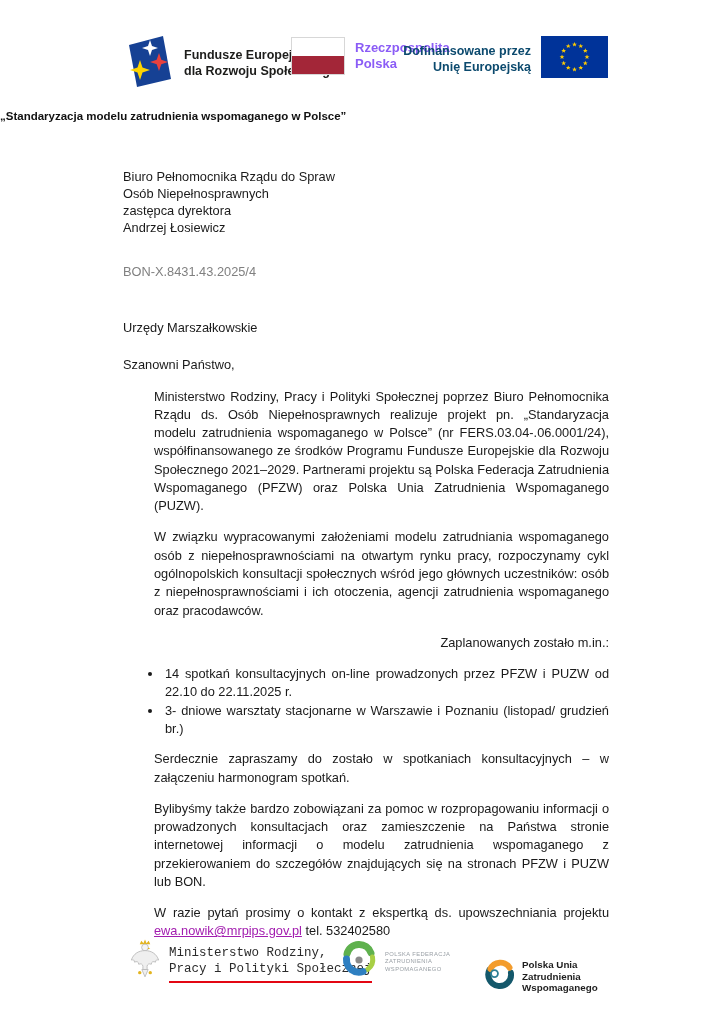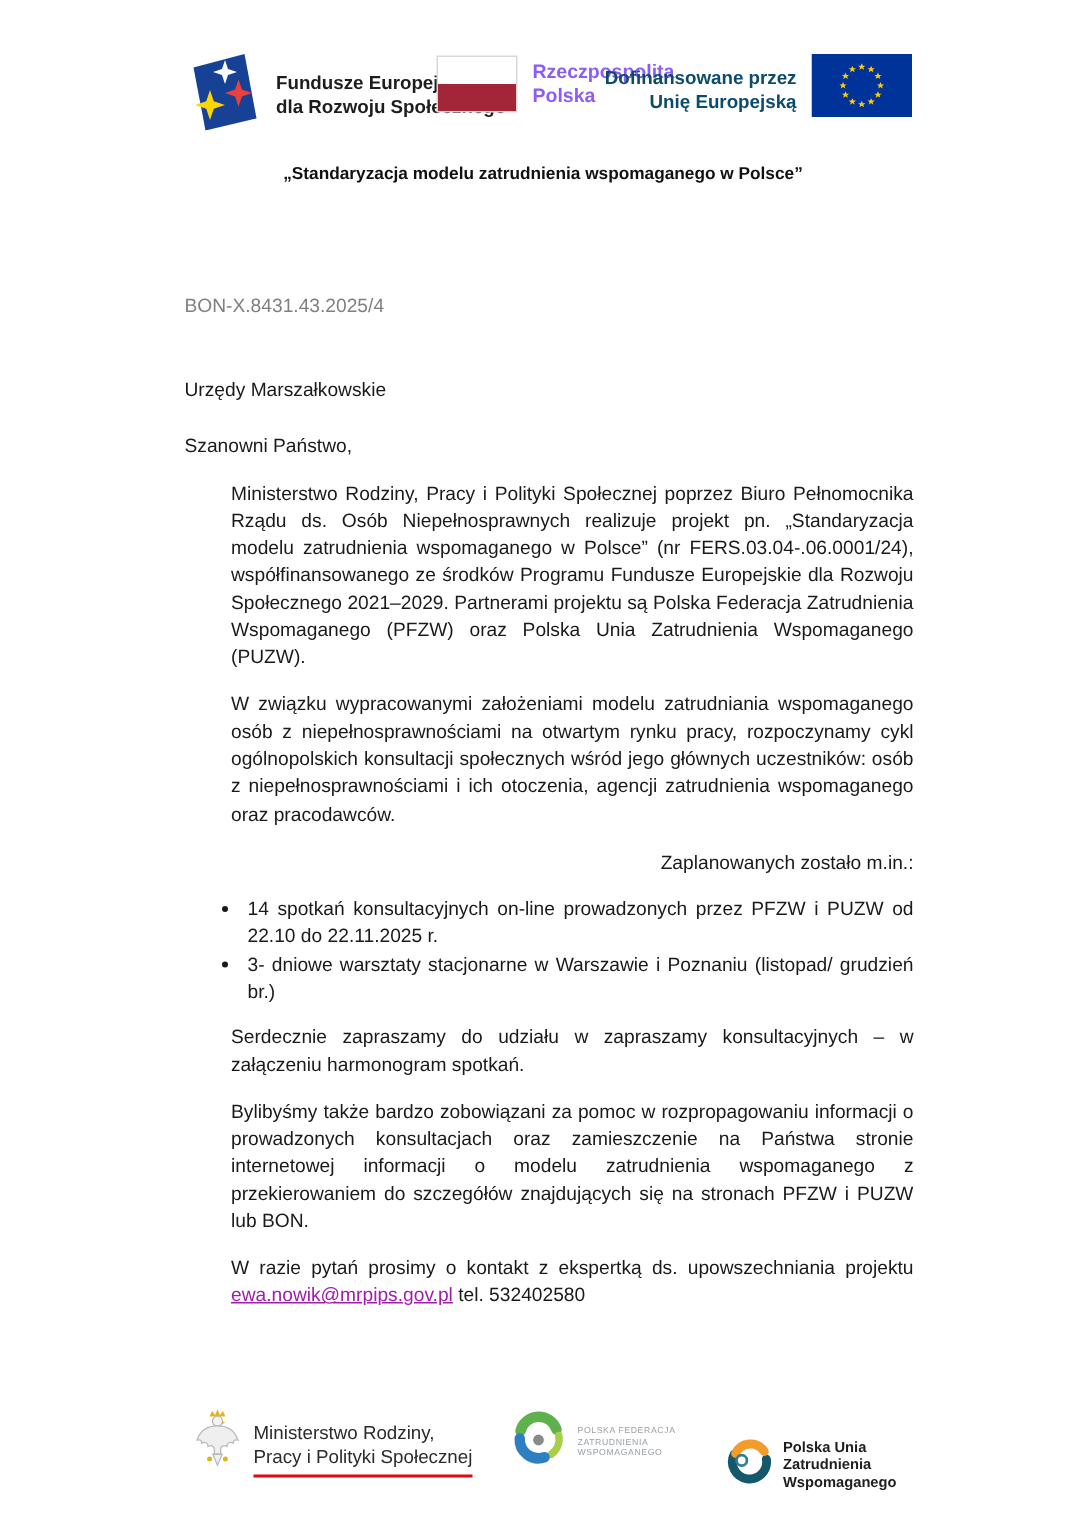--- a/index.html
+++ b/index.html
@@ -13,38 +13,38 @@
   .fe-group{left:0;top:0;}
   .fe-text{margin-left:9px;font-size:12.5px;font-weight:bold;color:#1d1d1b;line-height:16px;}
   .pl-group{left:168px;top:3px;}
   .pl-flag{width:54px;height:38px;border:1px solid #d7d7d7;box-sizing:border-box;}
   .pl-flag .white{height:50%;background:#ffffff;}
   .pl-flag .red{height:50%;background:#a32638;}
   .pl-text{margin-left:10px;font-size:13px;font-weight:bold;color:#8b5cf6;line-height:16px;}
   .eu-group{right:0;top:2px;}
   .eu-text{margin-right:10px;font-size:12.5px;font-weight:bold;color:#0c4a6e;line-height:16px;text-align:right;}
   
-  .doc-title{position:absolute;top:110px;left:0;width:724px;text-align:center;
+  .doc-title{position:absolute;top:110px;left:0;width:724px;
     font-size:11.5px;font-weight:600;color:#111;}
   
   .letter{position:absolute;left:123px;top:168px;width:486px;font-size:12.8px;line-height:18.3px;}
   .sender-block{line-height:17px;font-size:12.8px;}
   .meta-block{margin-top:28px;line-height:16px;}
   .reference{color:#808080;}
   .recipient-line{margin-top:39px;}
   .salutation-line{margin-top:19px;}
   .para{margin-top:12px;text-align:justify;margin-left:31px;}
   .para.first{margin-top:13px;}
   .para.intro-list{margin-top:14px;text-align:right;}
   ul.bullet-list{margin:6px 0 0 0;padding-left:40px;}
   ul.bullet-list li{text-align:justify;margin:0;padding-left:2px;}
   .email-link{color:#a21caf;text-decoration:underline;cursor:pointer;}
   
   .footer-band{position:absolute;left:0;top:935px;width:724px;height:70px;}
-  .ministry-group{position:absolute;left:128px;top:3px;display:flex;align-items:flex-end;}
+  .ministry-group{position:absolute;left:128px;top:3px;display:flex;align-items:center;font-family:Liberation Mono, monospace;}
   .ministry-textwrap{margin-left:7px;padding-top:6px;}
   .ministry-text{font-size:12.5px;color:#2b2b2b;line-height:15.5px;}
   .ministry-underline{margin-top:4px;height:2px;background:#e30613;width:100%;}
   .pfzw-group{position:absolute;left:339px;top:5px;display:flex;align-items:center;}
   .pfzw-text{margin-left:6px;font-size:5.8px;letter-spacing:0.4px;color:#9aa0a6;line-height:7.5px;}
   .puzw-group{position:absolute;left:484px;top:24px;display:flex;align-items:center;}
   .puzw-text{margin-left:7px;font-size:9.8px;font-weight:bold;color:#1e1e1e;line-height:11.5px;}
 </style>
 </head>
 <body>
@@ -104,41 +104,47 @@
             <use href="#eustar" x="27.25" y="10.18"></use>
         </svg>
       </span>
     </div>
   </div>
 
   <div class="doc-title">„Standaryzacja modelu zatrudnienia wspomaganego w Polsce”</div>
 
   <div class="letter">
 
+    <div class="sender-block">
+      <div>Biuro Pełnomocnika Rządu do Spraw</div>
+      <div>Osób Niepełnosprawnych</div>
+      <div>zastępca dyrektora</div>
+      <div>Andrzej Łosiewicz</div>
+    </div>
 
     <div class="meta-block">
       <div class="reference">BON-X.8431.43.2025/4</div>
     </div>
 
     <div class="recipient-line">Urzędy Marszałkowskie</div>
 
     <div class="salutation-line">Szanowni Państwo,</div>
 
     <p class="para first">Ministerstwo Rodziny, Pracy i Polityki Społecznej poprzez Biuro Pełnomocnika Rządu ds. Osób Niepełnosprawnych realizuje projekt pn. „Standaryzacja modelu zatrudnienia wspomaganego w Polsce” (nr FERS.03.04-.06.0001/24), współfinansowanego ze środków Programu Fundusze Europejskie dla Rozwoju Społecznego 2021–2029. Partnerami projektu są Polska Federacja Zatrudnienia Wspomaganego (PFZW) oraz Polska Unia Zatrudnienia Wspomaganego (PUZW).</p>
 
     <p class="para">W związku wypracowanymi założeniami modelu zatrudniania wspomaganego osób z niepełnosprawnościami na otwartym rynku pracy, rozpoczynamy cykl ogólnopolskich konsultacji społecznych wśród jego głównych uczestników: osób z niepełnosprawnościami i ich otoczenia, agencji zatrudnienia wspomaganego oraz pracodawców.</p>
 
     <p class="para intro-list">Zaplanowanych zostało m.in.:</p>
 
     <ul class="bullet-list">
       <li>14 spotkań konsultacyjnych on-line prowadzonych przez PFZW i PUZW od 22.10 do 22.11.2025 r.</li>
       <li>3- dniowe warsztaty stacjonarne w Warszawie i Poznaniu (listopad/ grudzień br.)</li>
     </ul>
 
-    <p class="para">Serdecznie zapraszamy do udziału w zapraszamy konsultacyjnych – w załączeniu harmonogram spotkań.</p>
+    <p class="para">Serdecznie zapraszamy do zostało w spotkaniach konsultacyjnych – w załączeniu harmonogram spotkań.</p>
 
     <p class="para">Bylibyśmy także bardzo zobowiązani za pomoc w rozpropagowaniu informacji o prowadzonych konsultacjach oraz zamieszczenie na Państwa stronie internetowej informacji o modelu zatrudnienia wspomaganego z przekierowaniem do szczegółów znajdujących się na stronach PFZW i PUZW lub BON.</p>
 
     <p class="para">
       <span>W razie pytań prosimy o kontakt z ekspertką ds. upowszechniania projektu</span>
       <a class="email-link">ewa.nowik@mrpips.gov.pl</a>
       <span>tel. 532402580</span>
     </p>
   </div>
 

